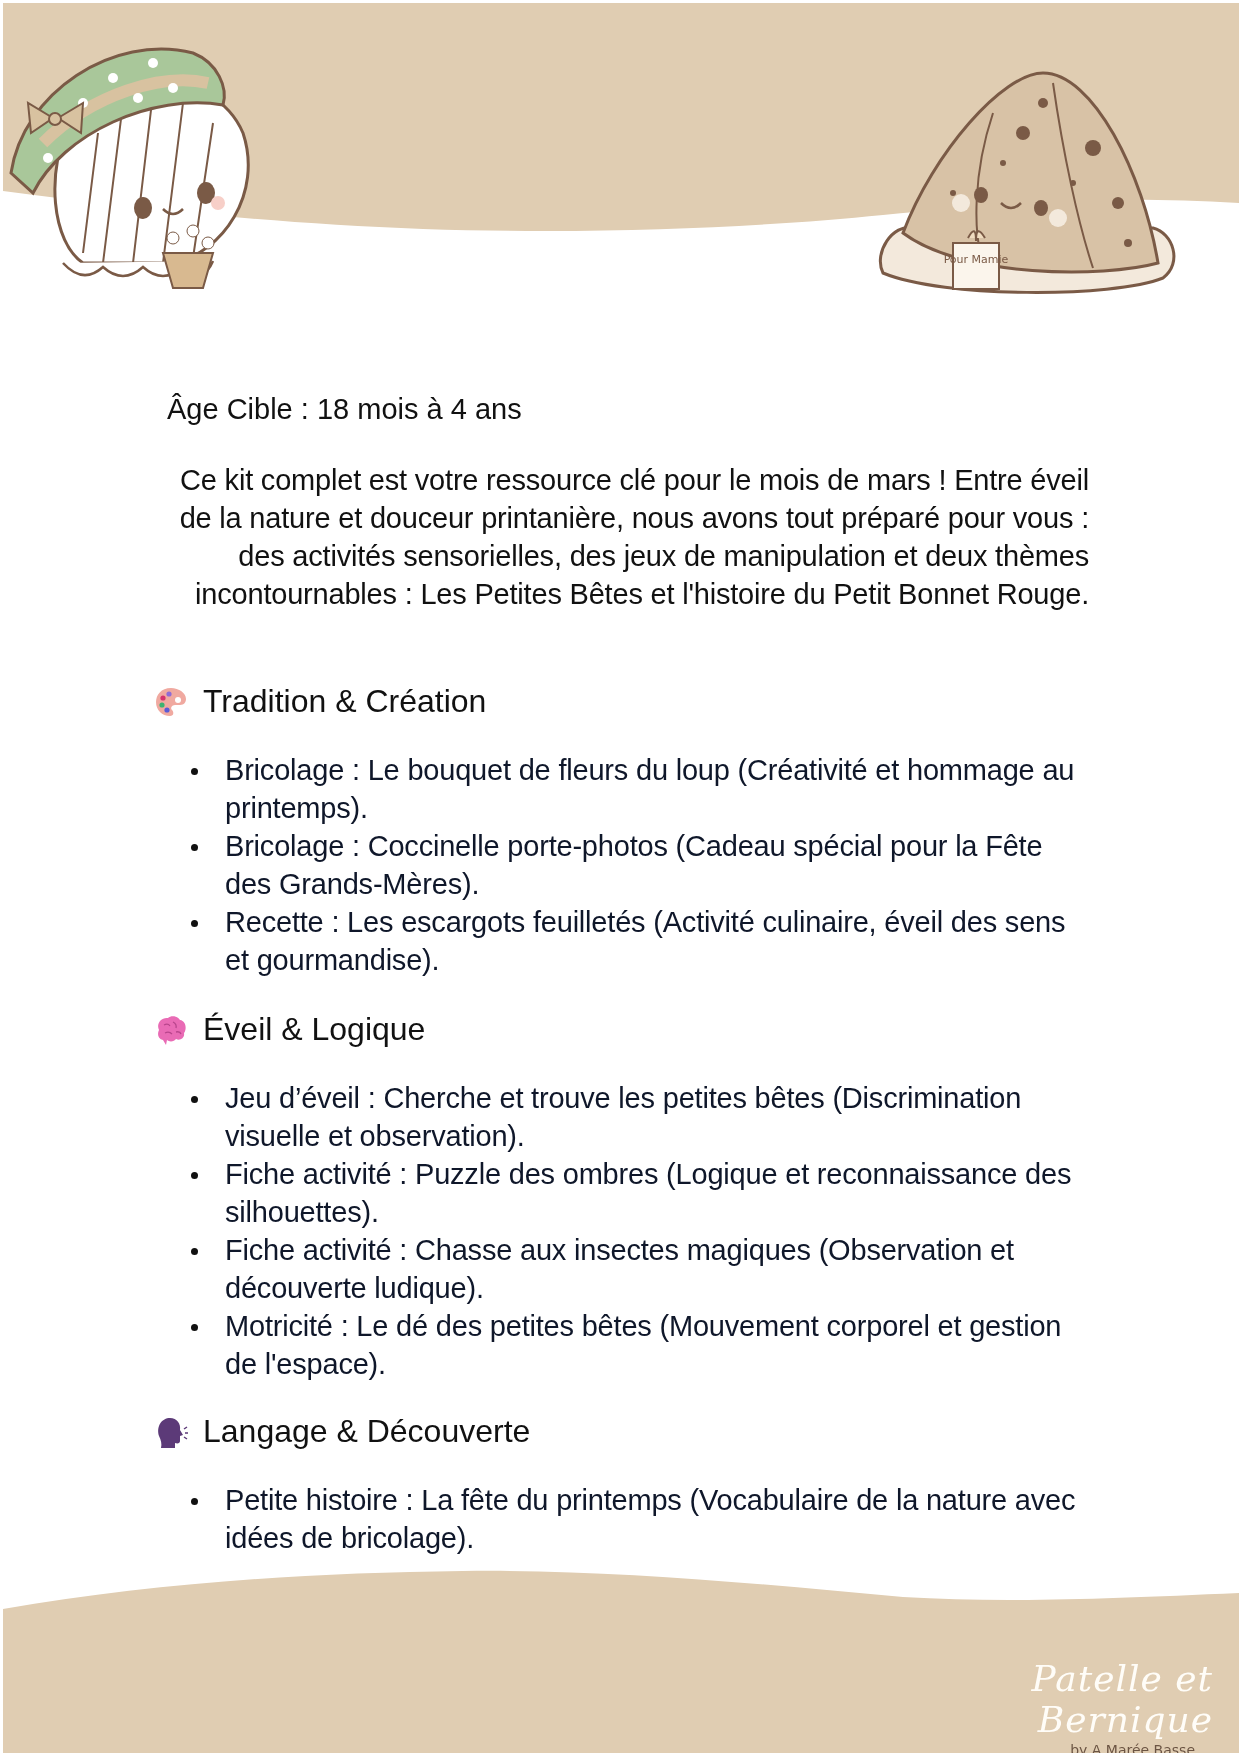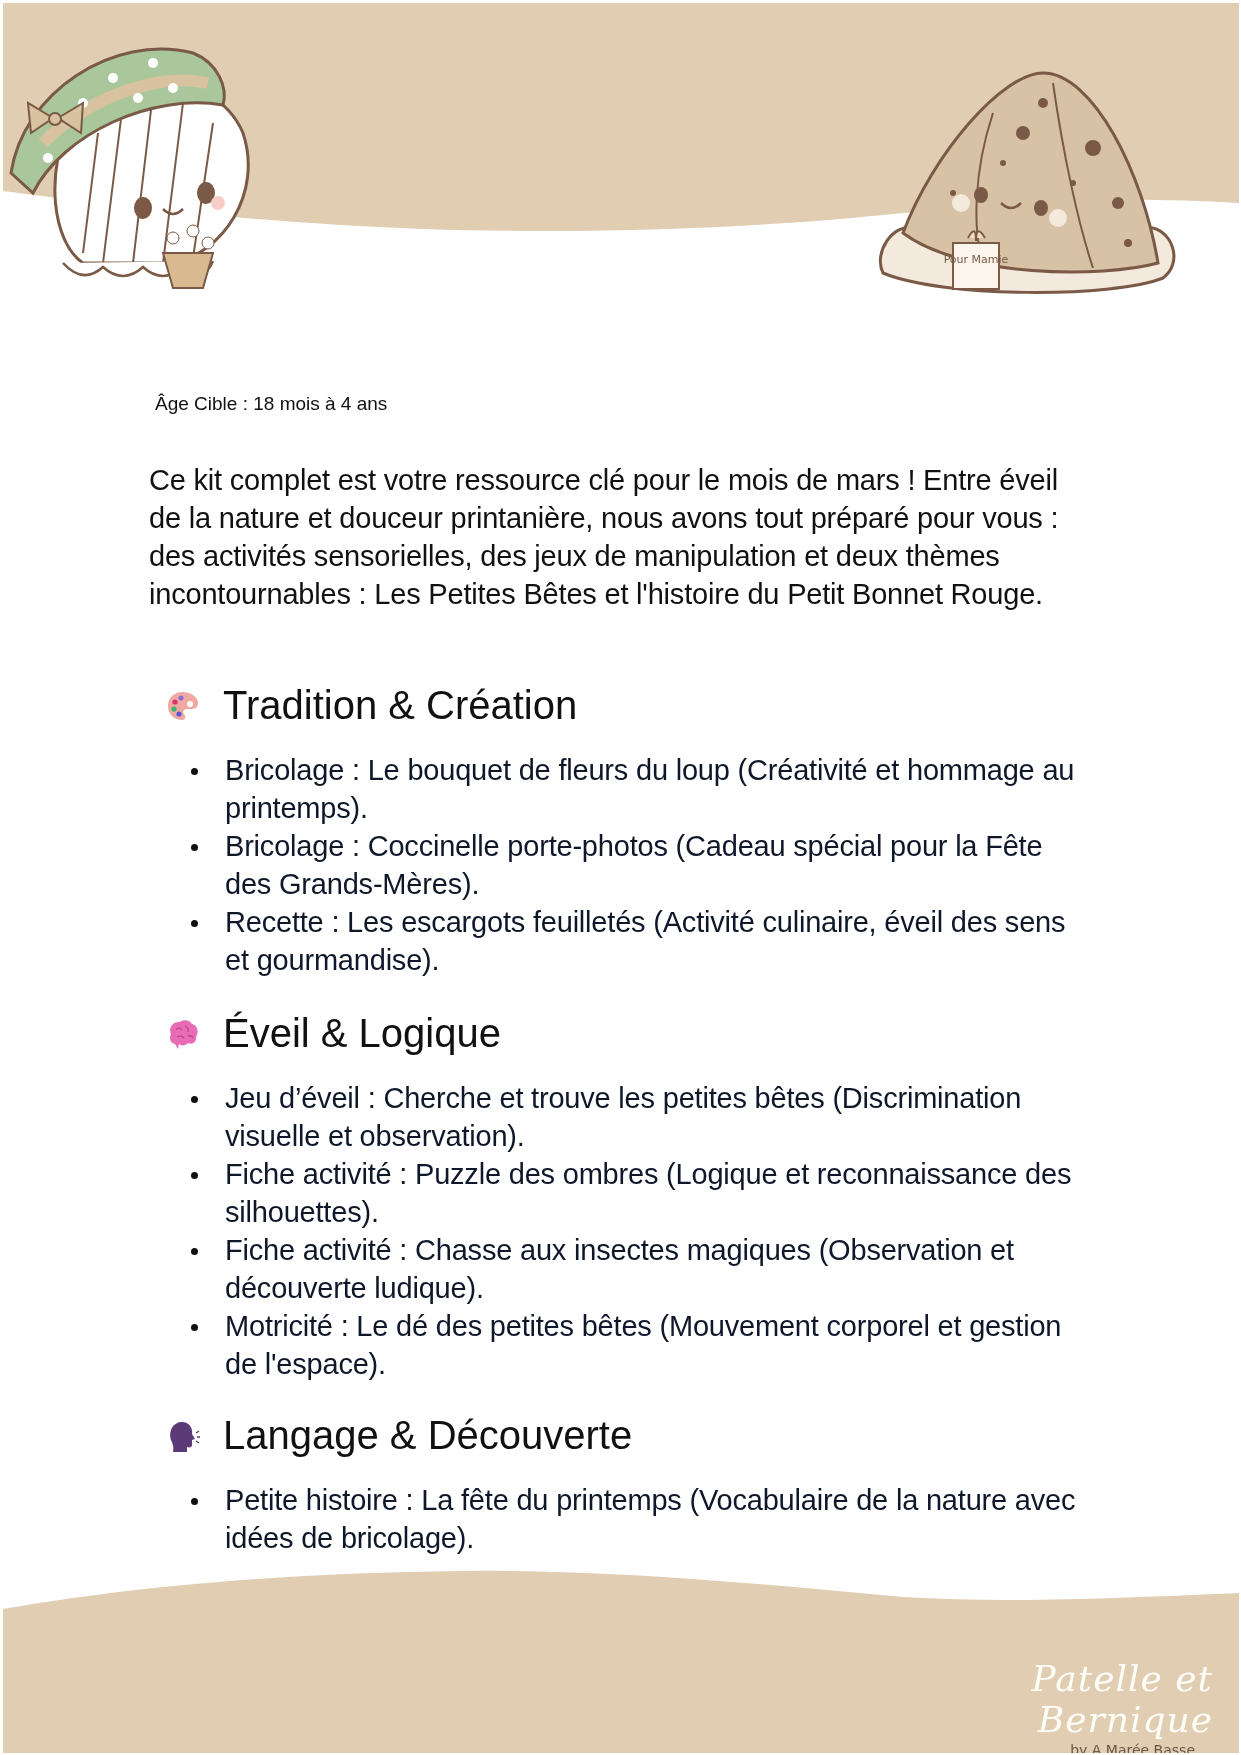--- a/index.html
+++ b/index.html
@@ -14,26 +14,26 @@
 
   
   .mascot { position:absolute; }
   .mascot-left { left:0; top:20px; width:280px; height:270px; }
   .mascot-right { left:860px; top:60px; width:320px; height:240px; }
 
   
   .title { position:absolute; left:0; width:1236px; top:302px; text-align:center;
            font-size:46px; font-weight:300; letter-spacing:-0.5px; color:#111;
            font-family:"Liberation Sans", "DejaVu Sans", sans-serif; }
-  .age { position:absolute; left:152px; top:390px; font-size:19px; font-weight:300; color:#111; }
+  .age { position:absolute; left:164px; top:390px; font-size:29px; font-weight:300; color:#111; }
   .intro { position:absolute; left:146px; top:458px; width:940px; font-size:29px; line-height:38px;
-           font-weight:300; color:#111; margin:0; letter-spacing:-0.2px; }
+           font-weight:300; color:#111; margin:0; letter-spacing:-0.2px;text-align:right; }
 
-  .section-head { position:absolute; left:162px; display:flex; align-items:center; gap:22px;
-                  font-size:40px; font-weight:300; color:#111; }
+  .section-head { position:absolute; left:150px; display:flex; align-items:center; gap:14px;
+                  font-size:32px; font-weight:300; color:#111; }
   .section-icon { width:36px; height:36px; display:inline-block; }
 
   .list { position:absolute; left:186px; width:900px; margin:0; padding:0; list-style:none; }
   .list li { position:relative; padding-left:36px; font-size:29px; line-height:38px;
              font-weight:300; color:#0f172a; letter-spacing:-0.2px; }
   .list li::before { content:""; position:absolute; left:2px; top:17px; width:7px; height:7px;
                      border-radius:50%; background:#111; }
 
   .brand { position:absolute; left:880px; top:1655px; width:330px; text-align:right; }
   .brand-name { font-family:"DejaVu Serif", serif; font-style:italic; font-size:36px; color:#fffdf8;

